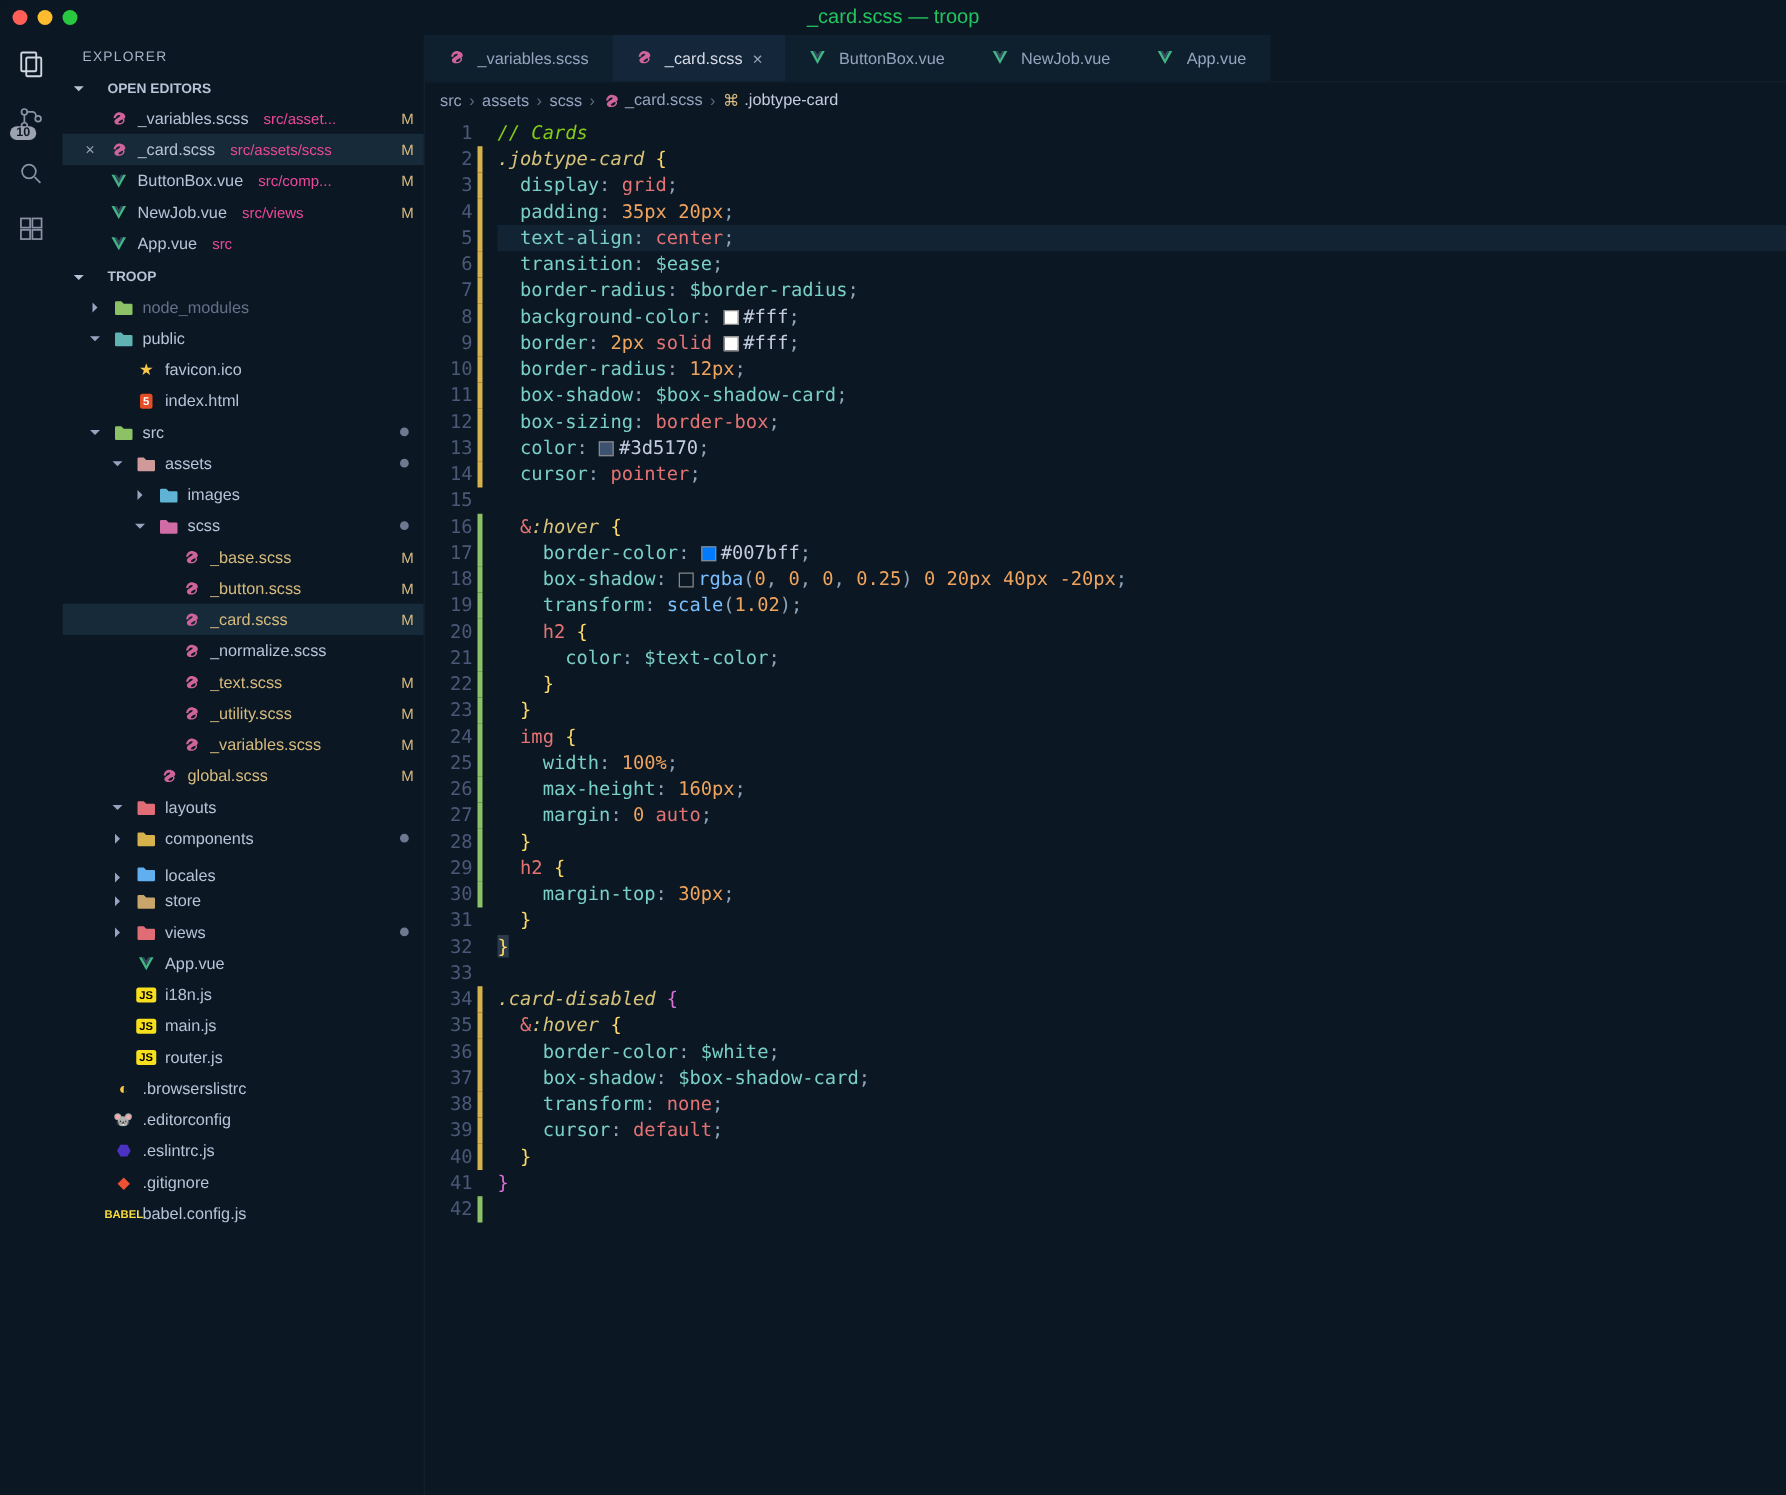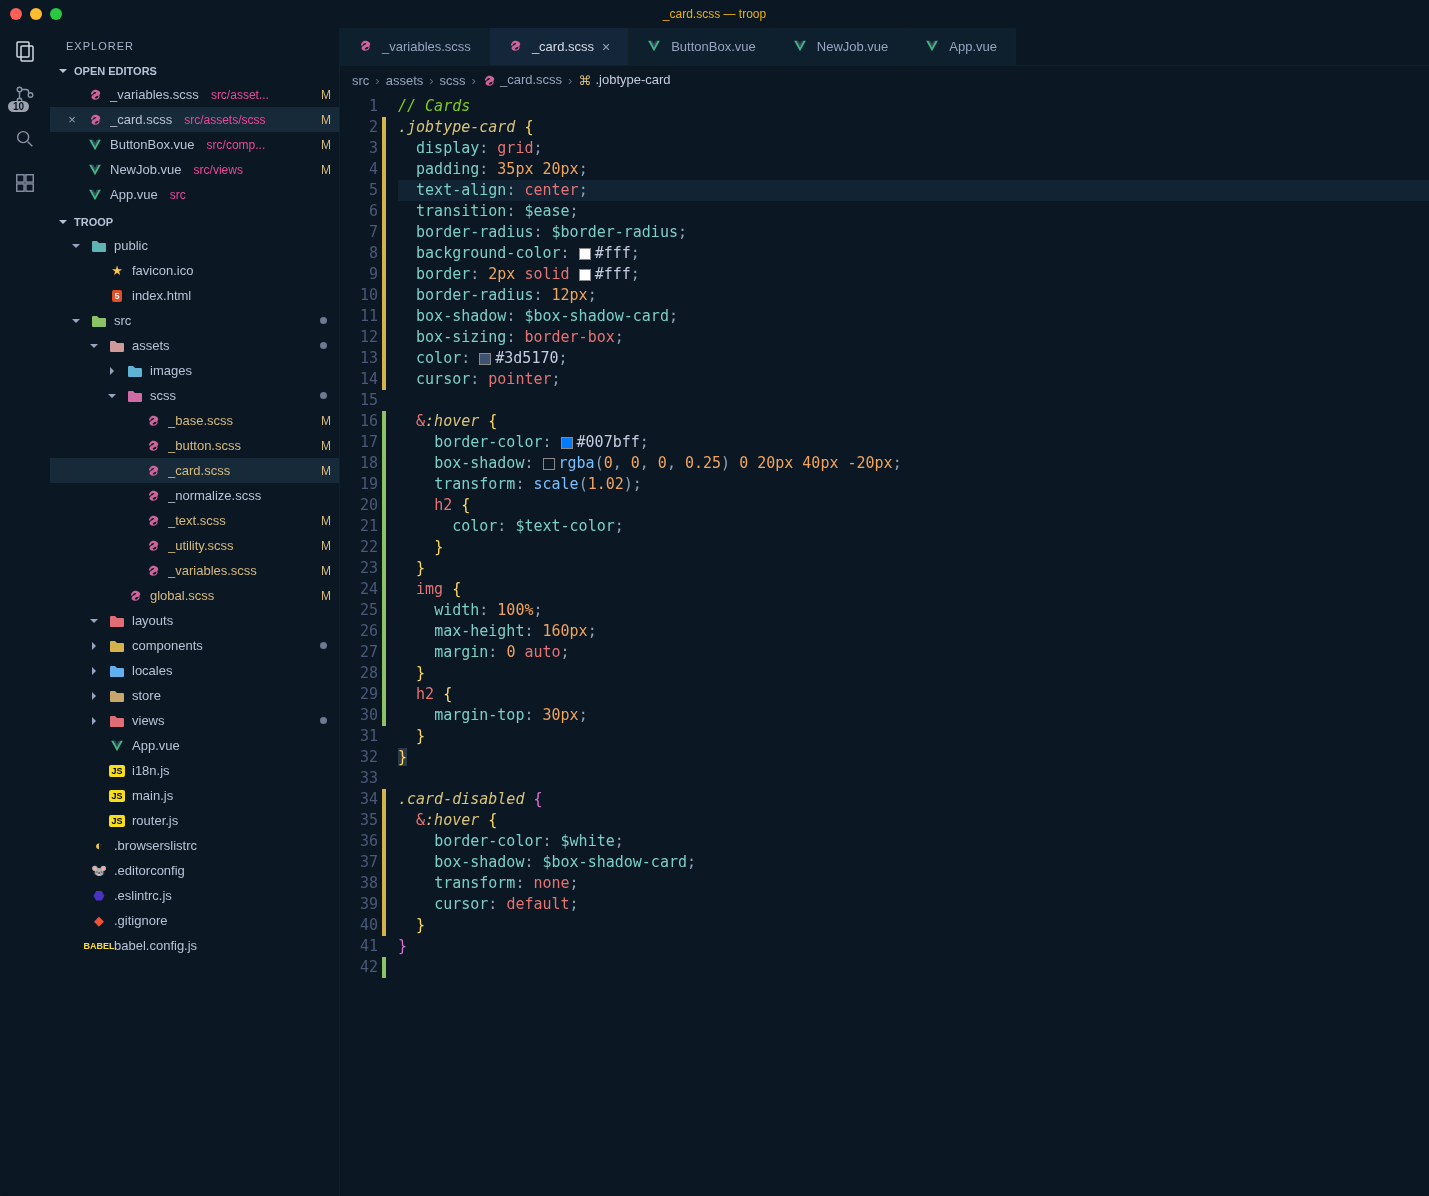--- a/index.html
+++ b/index.html
@@ -2,29 +2,29 @@
 <html><head>
 <meta charset="utf-8">
 <style>
 * { margin:0; padding:0; box-sizing:border-box; }
 body { font-family: -apple-system, "SF Pro", "Segoe UI", sans-serif; background:#0b1824; color:#c0caf5; width:1429px; height:1196px; overflow:hidden; font-size:14px; }
 .window { width:100%; height:100%; display:flex; flex-direction:column; background:#0b1824; border-radius:10px; overflow:hidden; }
 .titlebar { height:28px; display:flex; align-items:center; background:#0b1824; position:relative; padding:0 10px;}
 .traffic { display:flex; gap:8px; align-items:center; }
 .tl { width:12px; height:12px; border-radius:50%; }
 .tl.r{background:#ff5f57;} .tl.y{background:#febc2e;} .tl.g{background:#28c840;}
-.title { position:absolute; left:50%; transform:translateX(-50%); font-size:12px; color:#eab308;}
+.title { position:absolute; left:50%; transform:translateX(-50%); font-size:16px; color:#22c55e;}
 .body { display:flex; flex:1; min-height:0;}
 .activitybar { width:50px; background:#0b1824; display:flex; flex-direction:column; align-items:center; padding-top:10px; gap:18px;}
 .actico { width:26px; height:26px; color:#8b92a5; display:flex; align-items:center; justify-content:center; position:relative;}
 .actico.active{ color:#d1d6e0;}
 .actico .badge{ position:absolute; bottom:-4px; left:-4px; background:#9ca3af; color:#0b1824; font-size:10px; border-radius:10px; padding:0 5px; font-weight:600;}
 .sidebar { width:290px; background:#0b1824; display:flex; flex-direction:column; border-right:1px solid #13202c;}
 .sidehead { padding:12px 16px 8px; color:#a8b2c8; font-size:11px; letter-spacing:1px;}
-.section-title { padding:4px 6px; color:#b9c2d6; font-size:11px; font-weight:700; display:flex; align-items:center; gap:4px;}
+.section-title { padding:4px 6px; color:#b9c2d6; font-size:11px; font-weight:700; display:flex; align-items:center; gap:16px;}
 .section-title .chev{ width:14px; height:14px; display:inline-flex; align-items:center; justify-content:center; color:#b9c2d6;}
 .treeitems { display:flex; flex-direction:column; }
 .item { display:flex; align-items:center; height:25px; padding-left:10px; color:#b9c2d6; font-size:13px; gap:6px; position:relative;}
 .item.sel { background:#162a3a;}
 .item .close{ width:16px; display:inline-flex; justify-content:center; color:#97a0b3;}
 .item .ico{ width:18px; height:18px; display:inline-flex; align-items:center; justify-content:center;}
 .item .lab{ white-space:nowrap; overflow:hidden; text-overflow:ellipsis;}
 .item .desc{ color:#ec4899; margin-left:6px; font-size:12px; white-space:nowrap; overflow:hidden; text-overflow:ellipsis;}
 .item .status{ position:absolute; right:8px; color:#d7ba7d; font-size:12px;}
 .item .dot{ position:absolute; right:12px; width:7px; height:7px; border-radius:50%; background:#6e7891;}
@@ -183,20 +183,34 @@
 
       <div class="section-title" style="margin-top:4px;">
         <span class="chev">
           <svg width="12" height="12" viewBox="0 0 12 12" fill="currentColor">
               <path d="M2 4l4 4 4-4z"></path>
             </svg>
         </span>
         <span>TROOP</span>
       </div>
       <div class="treeitems" id="file-tree" style="overflow-y:auto;">
+          <div class="item" style="padding-left: 20px; color: rgb(103, 112, 137);">
+            <span style="width:14px;display:inline-flex;">
+              <svg width="12" height="12" viewBox="0 0 12 12" fill="#97a3bf">
+                <path d="M4 2l4 4-4 4z"></path>
+              </svg>
+            </span>
+    <span class="ico">
+              <svg width="16" height="14" viewBox="0 0 16 14">
+                <path fill="#8cc265" d="M1 3a1 1 0 0 1 1-1h4l2 2h6a1 1 0 0 1 1 1v7a1 1 0 0 1-1 1H2a1 1 0 0 1-1-1z"></path>
+              </svg>
+            </span>
+    <span class="lab" style="">node_modules</span>
+
+    </div>
           <div class="item" style="padding-left: 20px; text-align: right;">
             <span style="width:14px;display:inline-flex;">
               <svg width="12" height="12" viewBox="0 0 12 12" fill="#97a3bf">
                 <path d="M2 4l4 4 4-4z"></path>
               </svg>
             </span>
     <span class="ico">
               <svg width="16" height="14" viewBox="0 0 16 14">
                 <path fill="#5fb3b3" d="M1 3a1 1 0 0 1 1-1h4l2 2h6a1 1 0 0 1 1 1v7a1 1 0 0 1-1 1H2a1 1 0 0 1-1-1z"></path>
               </svg>
@@ -381,21 +395,21 @@
             </span>
     <span class="ico">
               <svg width="16" height="14" viewBox="0 0 16 14">
                 <path fill="#d6b24c" d="M1 3a1 1 0 0 1 1-1h4l2 2h6a1 1 0 0 1 1 1v7a1 1 0 0 1-1 1H2a1 1 0 0 1-1-1z"></path>
               </svg>
             </span>
     <span class="lab" style="">components</span>
 
     <span class="dot"></span>
           </div>
-          <div class="item" style="padding-left: 38px;">
+          <div class="item" style="padding-left: 38px; align-items: flex-end;">
             <span style="width:14px;display:inline-flex;">
               <svg width="12" height="12" viewBox="0 0 12 12" fill="#97a3bf">
                 <path d="M4 2l4 4-4 4z"></path>
               </svg>
             </span>
     <span class="ico">
               <svg width="16" height="14" viewBox="0 0 16 14">
                 <path fill="#61afef" d="M1 3a1 1 0 0 1 1-1h4l2 2h6a1 1 0 0 1 1 1v7a1 1 0 0 1-1 1H2a1 1 0 0 1-1-1z"></path>
               </svg>
             </span>

